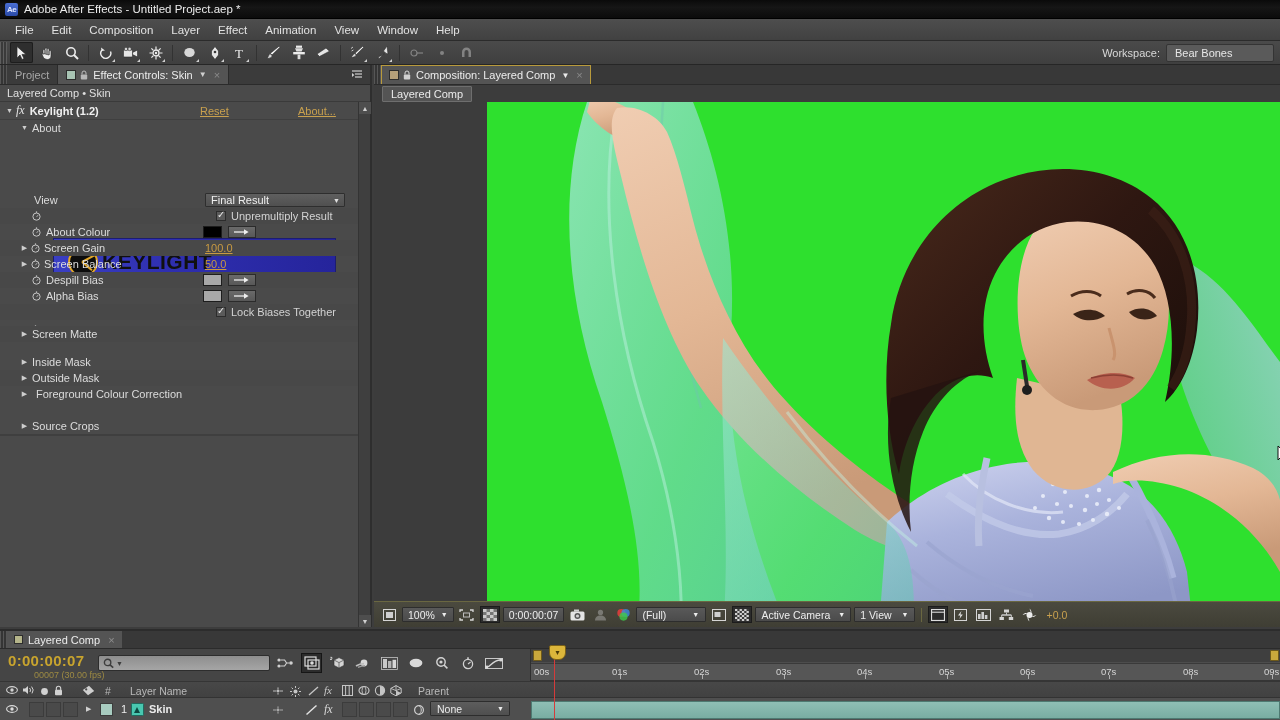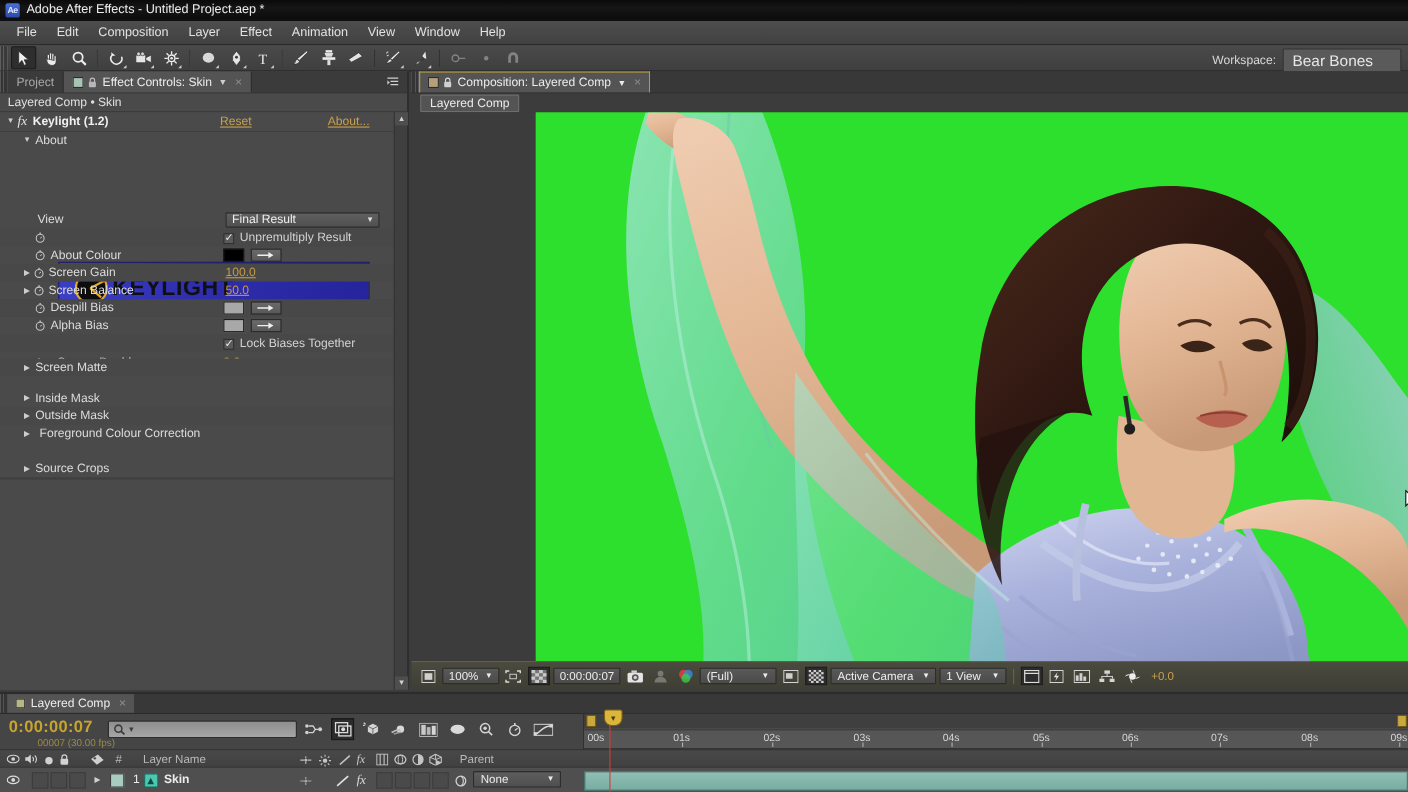--- a/index.html
+++ b/index.html
@@ -60,21 +60,21 @@
           border-right: 1px solid #323232; }
   .tool svg { display: block; }
   .tool .corner { position: absolute; right: 2px; bottom: 1px; width: 0; height: 0;
     border-left: 3px solid transparent; border-bottom: 3px solid #cfcfcf; }
   .wsp {
     position: absolute; right: 6px; top: 3px; display: flex; align-items: center;
   }
   .wsp .lbl { font-size: 11px; color: #d8d8d8; margin-right: 6px; }
   .wsp .box {
     background: #5a5a5a; border: 1px solid #343434; border-radius: 2px;
-    padding: 2px 16px 2px 8px; font-size: 14px; color: #e6e6e6; min-width: 108px;
+    padding: 2px 16px 2px 8px; font-size: 11px; color: #e6e6e6; min-width: 108px;
   }
 
   
   .lpanel {
     position: absolute; left: 0; top: 65px; width: 372px; height: 562px;
     background: #4a4a4a; border-right: 2px solid #2e2e2e;
   }
   .tabrow {
     height: 20px; background: linear-gradient(#414141,#383838);
     display: flex; align-items: stretch; border-bottom: 1px solid #2b2b2b;
@@ -141,21 +141,21 @@
   .keyart .ksub { position: absolute; left: 104px; top: 32px; font-size: 5px;
                   color: #2c2c8c; letter-spacing: .4px; }
 
   .dd {
     position: absolute; left: 205px; width: 140px; height: 14px;
     background: linear-gradient(#5f5f5f,#505050); border: 1px solid #2e2e2e;
     border-radius: 1px; display: flex; align-items: center;
     padding-left: 5px; font-size: 11px; color: #efefef;
   }
   .dd .ar { position: absolute; right: 4px; font-size: 7px; color: #e0e0e0; }
-  .chk { display: flex; align-items: flex-end; position: absolute; left: 203px; }
+  .chk { display: flex; align-items: center; position: absolute; left: 216px; }
   .chkbox { width: 10px; height: 10px; background: #5a5a5a; border: 1px solid #2c2c2c;
             margin-right: 5px; position: relative; }
   .chkbox.on::after { content: "✓"; position: absolute; left: 0px; top: -3px;
                       font-size: 10px; color: #eaeaea; }
   .cswatch { width: 19px; height: 12px; border: 1px solid #1d1d1d; }
   .eyedrop { width: 28px; height: 12px; background: linear-gradient(#6a6a6a,#585858);
              border: 1px solid #2b2b2b; display: flex; align-items: center;
              justify-content: center; margin-left: 6px; }
   .scrollbar {
     position: absolute; right: 0; top: 37px; width: 12px; bottom: 0; background: #3f3f3f;

